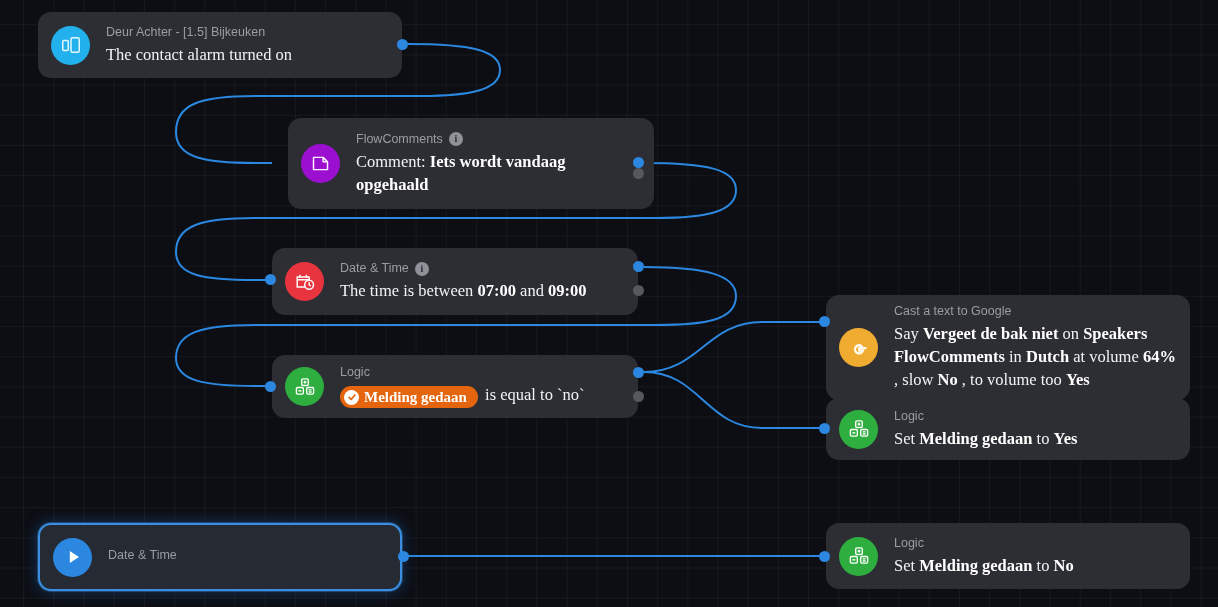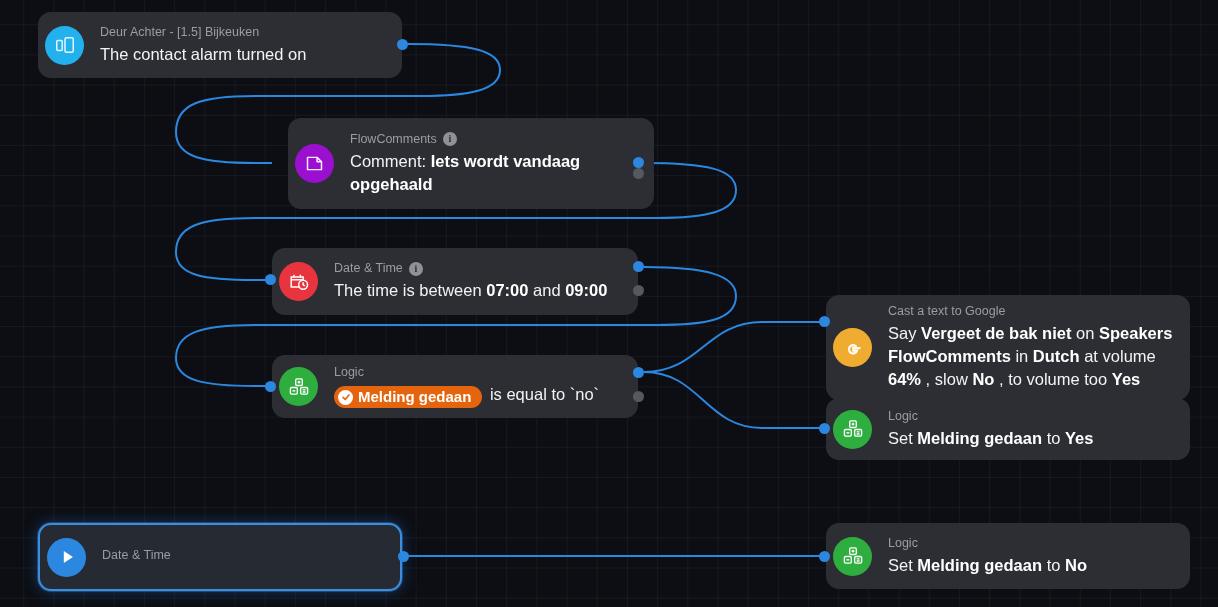--- a/index.html
+++ b/index.html
@@ -20,21 +20,21 @@
   }
   #wires{position:absolute;left:0;top:0;width:1218px;height:607px;pointer-events:none;}
 
   .card{
     position:absolute;
     background:#2c2e33;
     border-radius:13px;
     box-sizing:border-box;
     display:flex;
     align-items:center;
-    padding:0 14px 0 7px;
+    padding:0 14px 0 13px;
     z-index:5;
   }
   .card.selected{
     background:#252a33;
     border:2px solid #3a8ee0;
     box-shadow:0 0 0 1px rgba(58,142,224,.35), 0 0 14px 2px rgba(40,110,200,.35);
   }
   .icon-badge{
     width:39px;height:39px;border-radius:50%;
     flex:0 0 39px;
@@ -48,21 +48,21 @@
     margin-bottom:3px;display:flex;align-items:center;gap:6px;
   }
   .info-dot{
     width:14px;height:14px;border-radius:50%;
     background:#8e9197;color:#2c2e33;
     font-size:10px;font-weight:bold;line-height:14px;text-align:center;
     font-family:"Liberation Serif",serif;
     flex:0 0 14px;
   }
   .title{
-    font-size:16.5px;color:#f2f3f5;line-height:23px;font-weight:400;
+    font-size:16.5px;color:#f2f3f5;line-height:23px;font-weight:400;font-family:Liberation Serif, serif;
   }
   .title b{font-weight:700;color:#fff;}
   .pill{
     display:inline-flex;align-items:center;gap:5px;
     background:#e4650e;border-radius:11px;
     padding:1px 11px 1px 4px;
     font-size:15px;font-weight:700;color:#fff;line-height:20px;
     vertical-align:-2px;
     margin-right:3px;
   }

